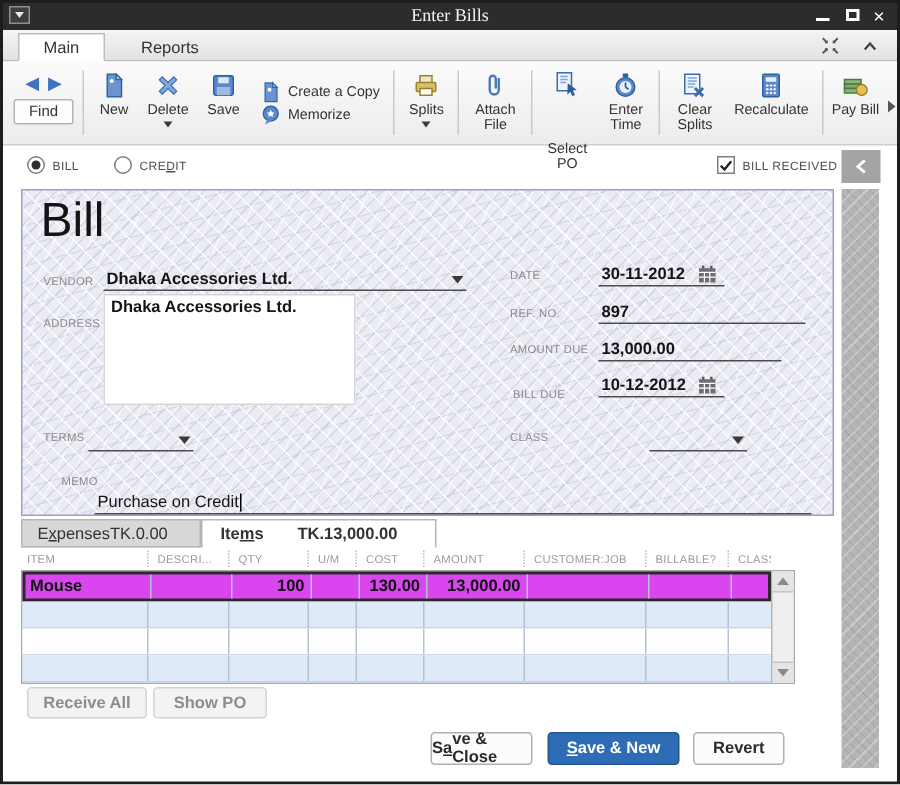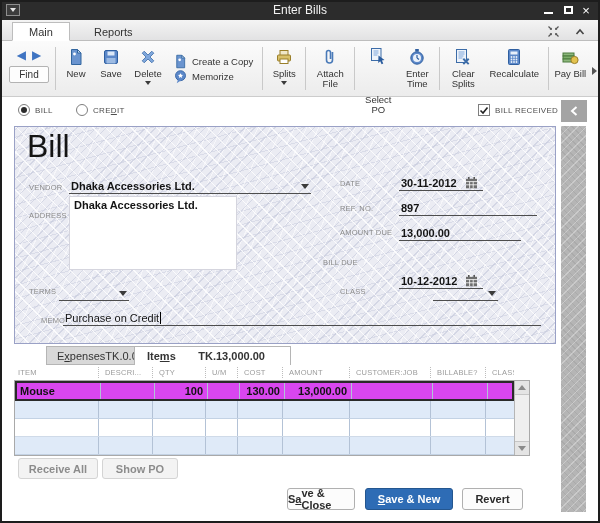--- a/index.html
+++ b/index.html
@@ -2,21 +2,21 @@
 <html><head>
 <meta charset="utf-8">
 <style>
   * { margin:0; padding:0; box-sizing:border-box; }
   body { font-family:"Liberation Sans", sans-serif; background:#fff; }
   .window { position:relative; width:600px; height:523px; background:#fff; overflow:hidden; }
   .frame { position:absolute; inset:0; border:2px solid #1d1d1d; pointer-events:none; z-index:50; }
 
   
   .titlebar { position:absolute; left:0; top:0; width:600px; height:20px; background:#2c2c2c; color:#fff; z-index:5; }
-  .titlebar .title { position:absolute; left:0; right:0; top:3px; text-align:center; font-size:12px; color:#f2f2f2; }
+  .titlebar .title { position:absolute; left:0; right:0; top:3px; text-align:center; font-size:12px; color:#f2f2f2;font-family:Liberation Serif, serif; }
   .winmenu { position:absolute; left:6px; top:4px; width:14px; height:12px; background:#3d3d3d; border:1px solid #8f8f8f; display:flex; align-items:center; justify-content:center; }
   .winmenu .tri { width:0; height:0; border-left:3px solid transparent; border-right:3px solid transparent; border-top:4px solid #e8e8e8; }
   .ctl { position:absolute; top:0; width:20px; height:20px; display:flex; align-items:center; justify-content:center; color:#fff; font-size:12px; }
   .ctl.min { right:42px; } .ctl.max { right:22px; } .ctl.close { right:4px; font-size:13px; }
   .minbar { width:9px; height:2px; background:#fff; margin-top:5px; }
   .maxbox { width:9px; height:8px; border:2px solid #fff; }
 
   
   .tabstrip { position:absolute; left:0; top:20px; width:600px; height:21px; background:linear-gradient(#f4f4f4,#e2e2e3); border-bottom:1px solid #bdbdbd; z-index:4; }
   .rtab { position:absolute; top:2px; height:19px; padding:0 16px; font-size:11px; color:#333; display:flex; align-items:center; }
@@ -59,21 +59,21 @@
   .billtitle { position:absolute; left:12px; top:1px; font-size:32px; color:#141414; }
   .lbl { position:absolute; font-size:7.5px; color:#8a8a8a; letter-spacing:.2px; }
   .fld { position:absolute; border-bottom:1px solid #4d4d4d; font-size:11px; font-weight:700; color:#141414; display:flex; align-items:flex-end; padding:0 2px 1px 2px; }
   .dd-arrow { width:0; height:0; border-left:4px solid transparent; border-right:4px solid transparent; border-top:5px solid #3a3a3a; }
   .addrbox { position:absolute; left:54px; top:69px; width:168px; height:74px; background:#fff; border:1px solid #d5d5de; font-size:11px; font-weight:700; color:#141414; padding:2px 4px; }
   .caret { display:inline-block; width:1px; height:12px; background:#000; margin-left:1px; }
   .cal { margin-left:8px; }
 
   
   .etab { position:absolute; top:346px; height:19px; display:flex; align-items:center; font-size:11px; color:#333; }
-  .etab.exp { left:14px; width:104px; background:#d8d8d8; border:1px solid #b5b5b5; padding:0 8px 0 10px;margin-left:32px; }
+  .etab.exp { left:14px; width:120px; background:#d8d8d8; border:1px solid #b5b5b5; padding:0 8px 0 10px; }
   .etab.itm { left:134px; width:157px; background:#fff; border:1px solid #b5b5b5; border-bottom:none; padding:0 8px 0 12px; font-weight:700; }
   .etab .grow { flex:1; }
   .etab .amt { }
   .accel { text-decoration:underline; }
 
   
   .thead { position:absolute; left:14px; top:364px; width:500px; height:16px; display:grid; grid-template-columns:84px 54px 53px 32px 45px 67px 81px 55px 29px; font-size:7.5px; color:#9b9b9b; letter-spacing:.2px; align-items:center; }
   .thead div { padding-left:6px; border-left:1px dotted #bcbcbc; height:11px; display:flex; align-items:center; overflow:hidden; white-space:nowrap; }
   .thead div:first-child { border-left:none; padding-left:4px; }
   .itemtable { position:absolute; left:14px; top:380px; width:516px; height:76px; border:1px solid #a9a9a9; display:flex; background:#fff; }
@@ -146,38 +146,38 @@
     <div class="titem" style="width:34px;">
       <div class="ic">
           <svg width="18" height="18" viewBox="0 0 18 18">
             <path d="M4.5 1.5h6L14 5v11.5H4.5z" fill="#6a94cf" stroke="#33669f"></path>
             <path d="M10.5 1.5V5H14z" fill="#c7d9ef" stroke="#33669f"></path>
             <circle cx="7.5" cy="6" r="1.4" fill="#fff"></circle>
           </svg>
         </div>
       <span>New</span>
     </div>
+    <div class="titem" style="width:38px;">
+      <div class="ic">
+          <svg width="18" height="18" viewBox="0 0 18 18">
+            <path d="M3.2 5.2 7 9l-3.8 3.8 2 2L9 11l3.8 3.8 2-2L11 9l3.8-3.8-2-2L9 7 5.2 3.2z" fill="#7fa7dc" stroke="#3c6ca8" stroke-width="0.8"></path>
+          </svg>
+        </div>
+      <span>Delete</span>
+      <div class="dd"></div>
+    </div>
     <div class="titem" style="width:36px;">
       <div class="ic">
           <svg width="18" height="18" viewBox="0 0 18 18">
             <rect x="2.5" y="2.5" width="13" height="13" rx="1.5" fill="#5c88c9" stroke="#2f5fa0"></rect>
             <rect x="5.5" y="3.5" width="7" height="4" fill="#dce8f7"></rect>
             <rect x="4.5" y="10" width="9" height="5.5" fill="#9dbbe3"></rect>
           </svg>
         </div>
       <span>Save</span>
-    </div>
-    <div class="titem" style="width:38px;">
-      <div class="ic">
-          <svg width="18" height="18" viewBox="0 0 18 18">
-            <path d="M3.2 5.2 7 9l-3.8 3.8 2 2L9 11l3.8 3.8 2-2L11 9l3.8-3.8-2-2L9 7 5.2 3.2z" fill="#7fa7dc" stroke="#3c6ca8" stroke-width="0.8"></path>
-          </svg>
-        </div>
-      <span>Delete</span>
-      <div class="dd"></div>
     </div>
     <div class="stackpair">
       <div class="stackrow">
         <svg width="15" height="15" viewBox="0 0 18 18">
             <path d="M4.5 1.5h6L14 5v11.5H4.5z" fill="#6a94cf" stroke="#33669f"></path>
             <path d="M10.5 1.5V5H14z" fill="#c7d9ef" stroke="#33669f"></path>
             <circle cx="8" cy="7" r="1.6" fill="#fff"></circle>
           </svg>
         <span>Create a Copy</span>
       </div>
@@ -330,22 +330,22 @@
     <div class="lbl" style="left:325px; top:77px;">REF. NO.</div>
     <div class="fld" style="left:384px; top:71px; width:138px; height:18px;">
       <span>897</span>
     </div>
 
     <div class="lbl" style="left:325px; top:101px;">AMOUNT DUE</div>
     <div class="fld" style="left:384px; top:96px; width:122px; height:18px;">
       <span>13,000.00</span>
     </div>
 
-    <div class="lbl" style="left:308px; top:131px;">BILL DUE</div>
-    <div class="fld" style="left:384px; top:144px; width:84px; height:18px;">
+    <div class="lbl" style="left:327px; top:131px;">BILL DUE</div>
+    <div class="fld" style="left:384px; top:120px; width:84px; height:18px;">
       <span>10-12-2012</span>
       <svg class="cal" width="13" height="12" viewBox="0 0 13 12">
           <rect x="3" y="0" width="1.6" height="3" fill="#555"></rect>
           <rect x="8.4" y="0" width="1.6" height="3" fill="#555"></rect>
           <rect x="1" y="1.8" width="11" height="9.5" fill="#6e6e6e"></rect>
           <path d="M1 4.6h11M4.6 4.6v6.7M8.2 4.6v6.7M1 7.8h11" stroke="#fff" stroke-width=".8"></path>
         </svg>
     </div>
 
     <div class="lbl" style="left:14px; top:160px;">TERMS</div>
@@ -354,21 +354,21 @@
         <span class="dd-arrow" style="margin-bottom:3px;"></span>
     </div>
 
     <div class="lbl" style="left:325px; top:160px;">CLASS</div>
     <div class="fld" style="left:418px; top:156px; width:65px; height:18px;">
       <span style="flex:1;"></span>
         <span class="dd-arrow" style="margin-bottom:3px;"></span>
     </div>
 
     <div class="lbl" style="left:26px; top:189px;">MEMO</div>
-    <div class="fld" style="left:48px; top:181px; width:478px; height:18px; font-weight:400;">
+    <div class="fld" style="left:48px; top:198px; width:478px; height:18px; font-weight:400;">
       <span>Purchase on Credit</span>
         <span class="caret"></span>
     </div>
   </div>
 
   <div class="etab exp">
     <span><span>E</span><span class="accel">x</span><span>penses</span></span>
     <span class="grow"></span>
     <span>TK.</span>
     <span class="amt" style="width:38px;">0.00</span>

